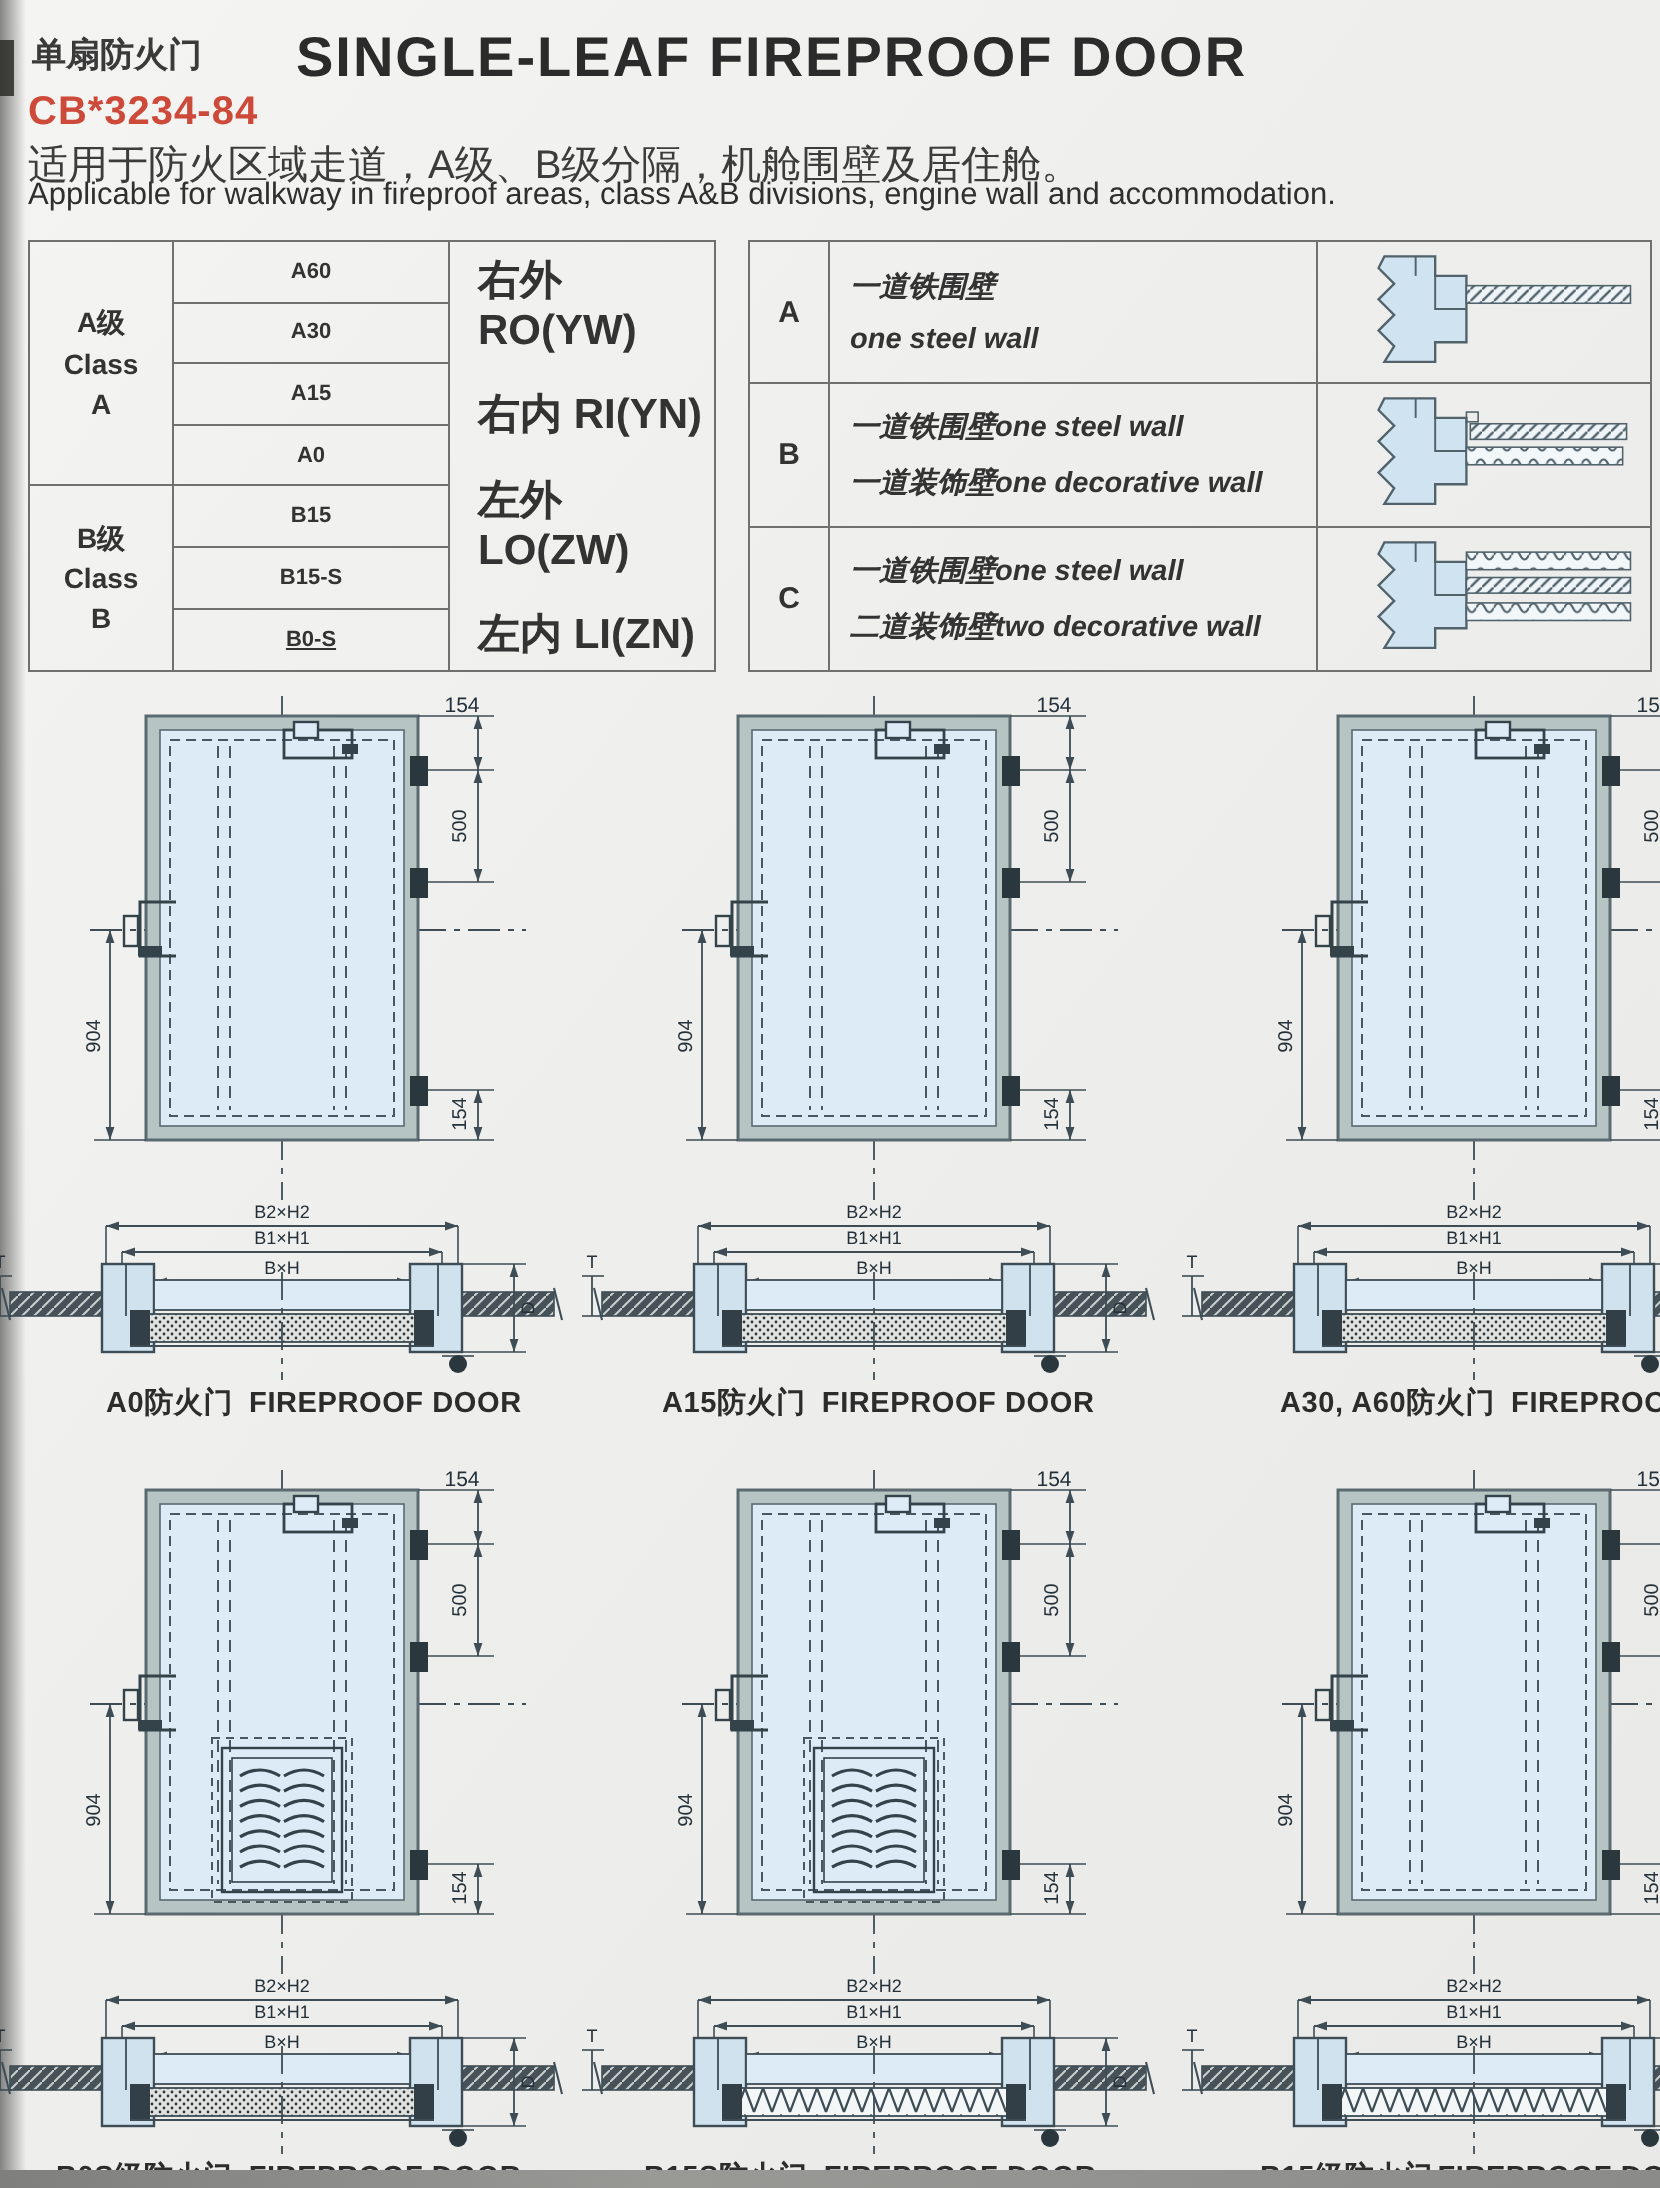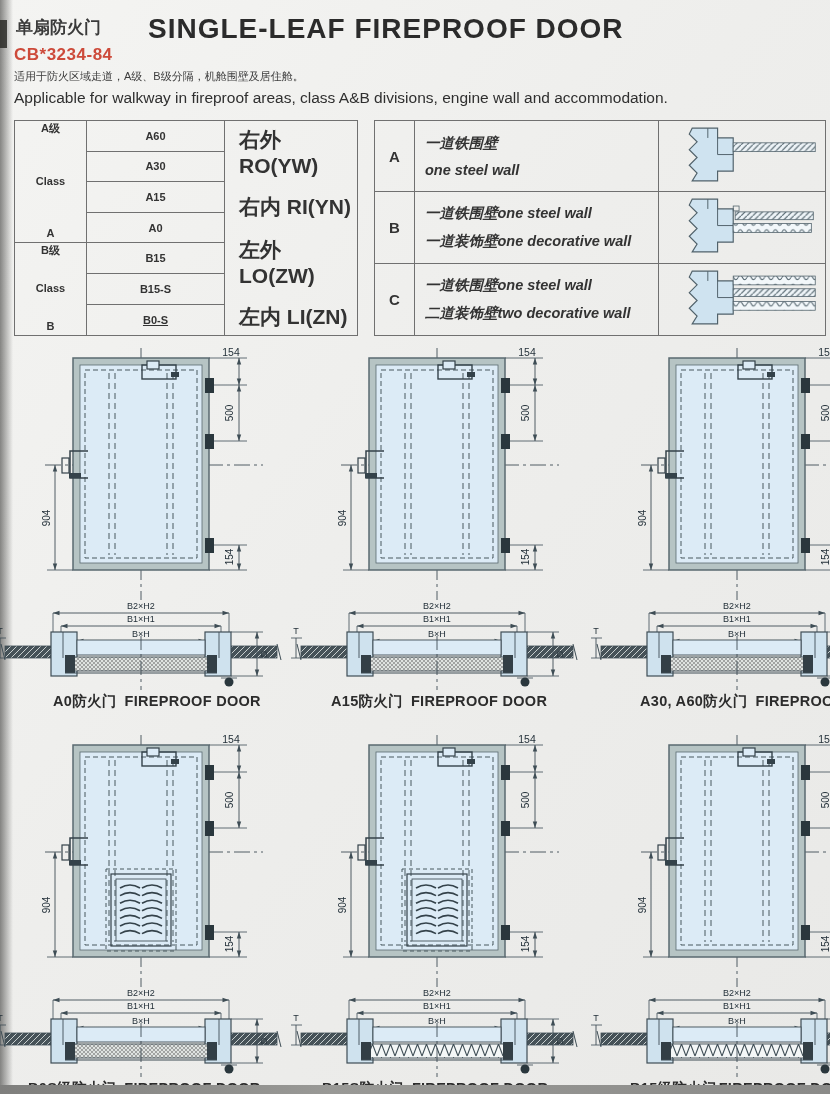--- a/index.html
+++ b/index.html
@@ -12,33 +12,33 @@
     color:#2f2f2f;
   }
   .abs{position:absolute;}
   .left-edge{left:0;top:0;width:13px;height:100%;
     background:linear-gradient(to right,rgba(42,42,40,.55),rgba(42,42,40,0));}
   .corner-mark{left:0;top:20px;width:7px;height:28px;background:#2b2b28;opacity:.85;}
   .bottom-edge{left:0;bottom:0;width:100%;height:9px;
     background:linear-gradient(to right,#7f7f7d,#999996 40%,#8b8b89);}
   .title-cn{left:16px;top:16px;font-size:17px;font-weight:bold;color:#3a3a3a;}
   .title-en{left:148px;top:13px;font-size:28px;font-weight:bold;letter-spacing:1px;color:#2b2b2b;}
-  .code{left:14px;top:45px;font-size:17px;font-weight:bold;letter-spacing:.5px;color:#cd4a3a;}
-  .desc-cn{left:14px;top:69px;font-size:11px;color:#3c3c3c;}
+  .code{left:14px;top:45px;font-size:20px;font-weight:bold;letter-spacing:.5px;color:#cd4a3a;}
+  .desc-cn{left:14px;top:69px;font-size:20px;color:#3c3c3c;}
   .desc-en{left:14px;top:89px;font-size:15.5px;color:#2f2f2f;}
 
   
   .class-table{left:14px;top:120px;display:grid;
     grid-template-columns:72px 138px 132px;grid-auto-rows:30.6px;
     border:1px solid #707070;}
   .ct{border-right:1px solid #707070;border-bottom:1px solid #707070;
     display:flex;align-items:center;justify-content:center;
     font-size:11px;font-weight:600;color:#333;}
   .ct.last-row{border-bottom:none;}
-  .ct.group{flex-direction:column;line-height:1.45;font-size:11px;justify-content:space-between;}
+  .ct.group{flex-direction:column;line-height:1.45;font-size:14px;}
   .ct.orient{grid-column:3;grid-row:1/8;border-right:none;border-bottom:none;
     flex-direction:column;align-items:flex-start;justify-content:center;
     gap:15px;padding-left:14px;font-size:21px;}
 
   
   .wall-table{left:374px;top:120px;display:grid;
     grid-template-columns:40px 244px 166px;grid-auto-rows:71.3px;
     border:1px solid #707070;}
   .wt{border-right:1px solid #707070;border-bottom:1px solid #707070;
     display:flex;align-items:center;justify-content:center;

